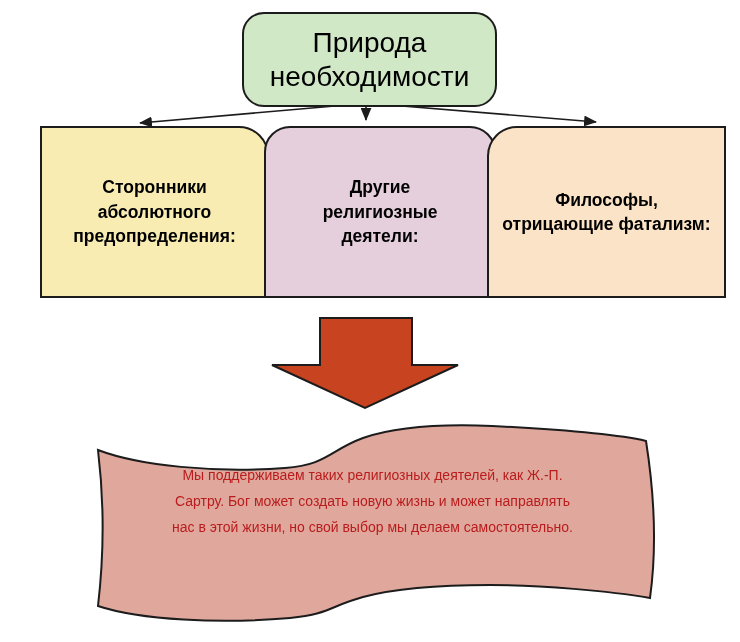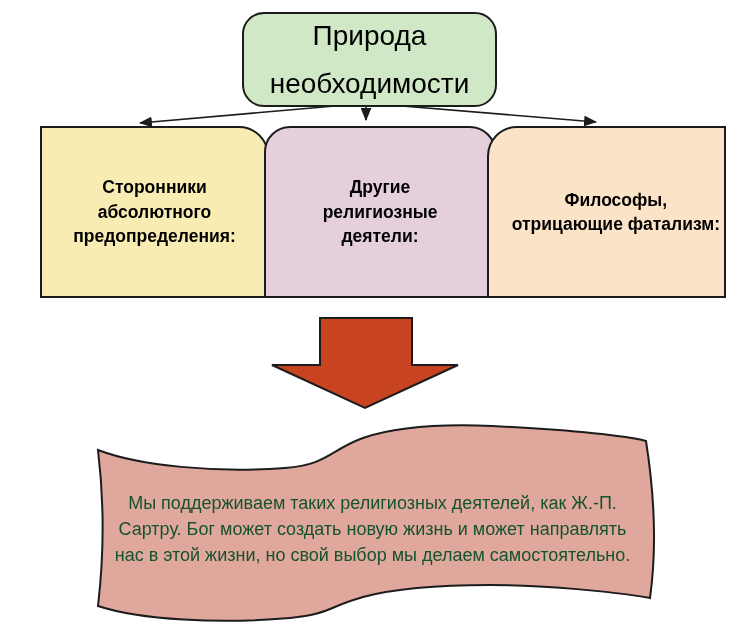--- a/index.html
+++ b/index.html
@@ -27,41 +27,41 @@
     justify-content: center;
     text-align: center;
     color: #000000;
   }
   .title-node {
     left: 242px; top: 12px;
     width: 255px; height: 95px;
     border-width: 2.5px;
     border-radius: 22px;
     font-size: 28px;
-    line-height: 48px;
+    line-height: 34px;
   }
   .box {
     top: 126px;
     height: 172px;
     font-size: 17.5px;
     line-height: 24.5px;
     padding: 2px 4px;
   }
   .box .box-heading { font-weight: bold; }
   .box1 { left: 16px;  width: 229px; border-radius: 0 30px 0 0; margin-left: 24px; }
   .box2 { left: 264px; width: 232px; border-radius: 26px 26px 0 0; }
   .box3 { left: 487px; width: 239px; border-radius: 30px 0 0 0; }
   .banner-text {
     position: absolute;
-    left: 100px; top: 490px;
+    left: 100px; top: 462px;
     width: 545px;
     text-align: center;
-    font-size: 18px;
+    font-size: 14px;
     line-height: 26px;
-    color: #14532d;
+    color: #b91c1c;
   }
 </style>
 </head>
 <body>
 
 <div class="stage">
 
   <svg class="shape-layer" viewBox="0 0 740 642">
     <defs>
       <marker id="ah" viewBox="0 0 12 10" refX="11" refY="5" markerWidth="13" markerHeight="11" markerUnits="userSpaceOnUse" orient="auto">
@@ -93,19 +93,19 @@
   </div>
 
   <div class="node box box1" style="background-color: rgb(248, 236, 179);">
     <div class="box-heading">Сторонники<br>абсолютного<br>предопределения:</div>
   </div>
 
   <div class="node box box2" style="background-color: rgb(229, 207, 220);">
     <div class="box-heading">Другие<br>религиозные<br>деятели:</div>
   </div>
 
-  <div class="node box box3" style="background-color: rgb(250, 227, 198); align-items: flex-end;">
+  <div class="node box box3" style="background-color: rgb(250, 227, 198);">
     <div class="box-heading">Философы,<br>отрицающие фатализм:</div>
   </div>
 
   <div class="banner-text">Мы поддерживаем таких религиозных деятелей, как Ж.-П.<br>Сартру. Бог может создать новую жизнь и может направлять<br>нас в этой жизни, но свой выбор мы делаем самостоятельно.</div>
 
 </div>
 
 </body></html>

